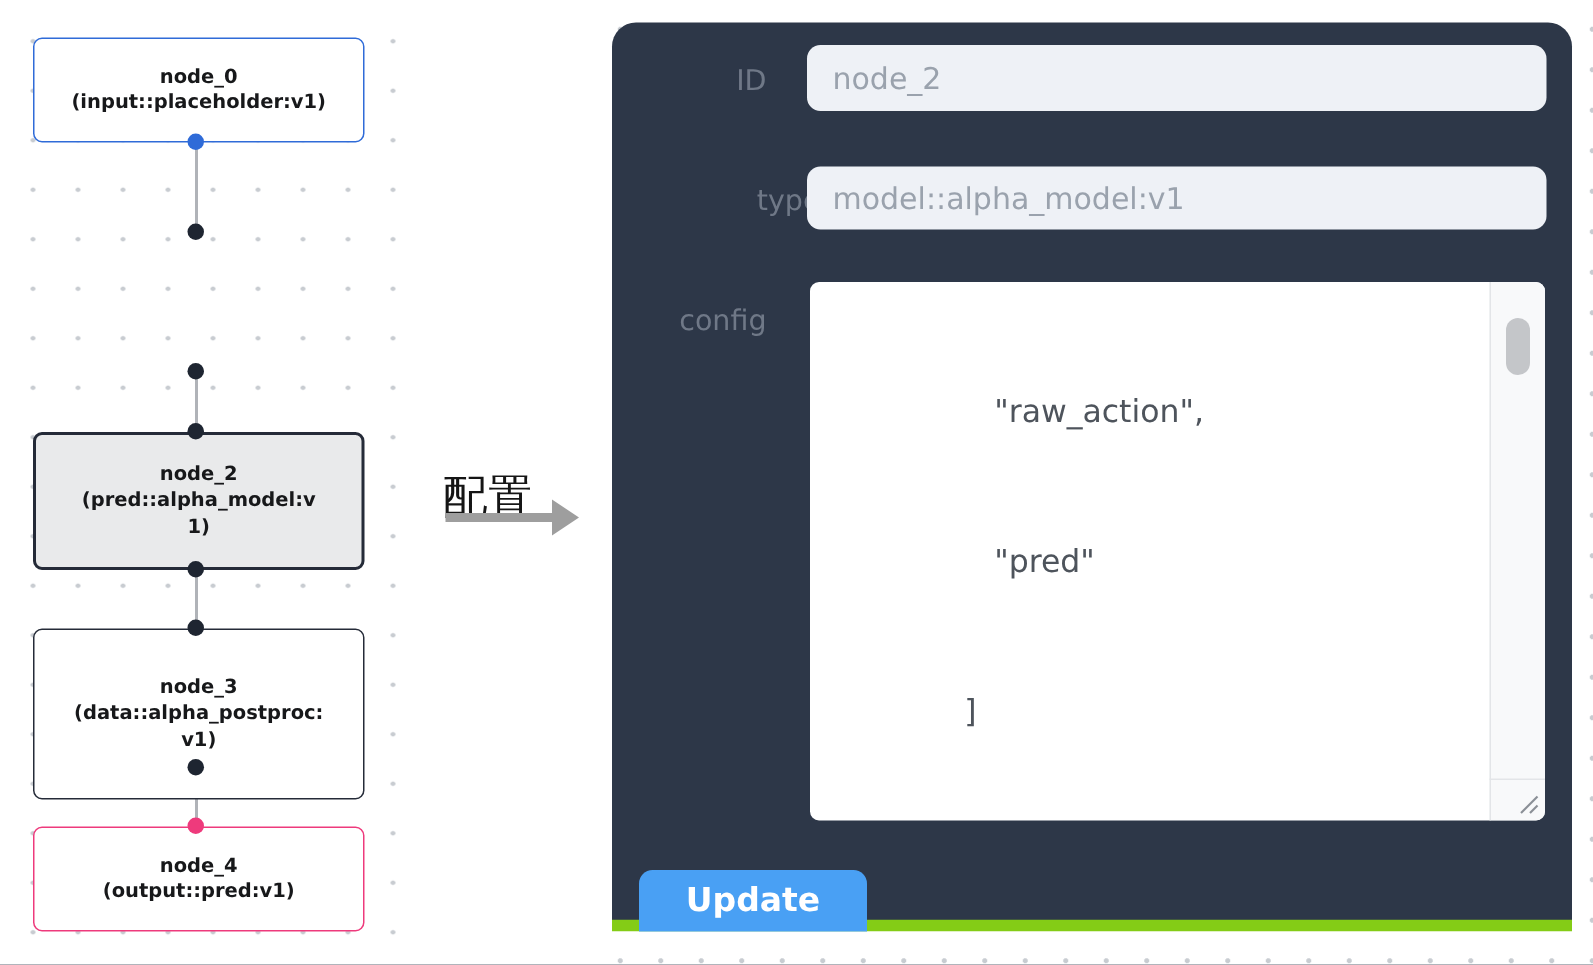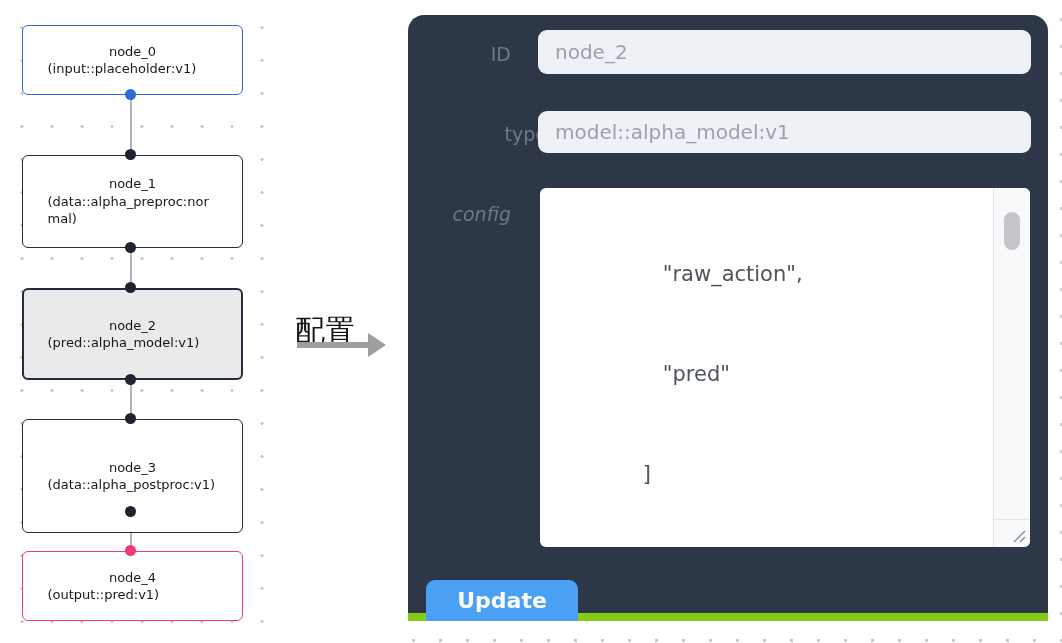--- a/index.html
+++ b/index.html
@@ -9,21 +9,21 @@
   
   .dots { position:absolute; top:0; height:643px;
           background-image:radial-gradient(circle,#c8ccd1 1.5px,transparent 1.7px); }
   .dots-left  { left:0;    width:272px; background-size:30px 33px; background-position:7px 11px; }
   .dots-right { left:392px; width:670px; background-size:27px 27px; background-position:8px 6px; }
 
   
   .node { position:absolute; left:22px; width:221px; background:#fff;
           border:1px solid #252b38; border-radius:6px;
           display:flex; flex-direction:column; align-items:center; justify-content:center;
-          text-align:left; font-size:13px; line-height:17.5px; color:#17181a; }
+          text-align:center; font-size:13px; line-height:17.5px; color:#17181a;font-weight:bold; }
   .node-type { width:170px; word-break:break-all; }
   .node-0 { top:25px;  height:70px; border-color:#2f6bd8; }
   .node-1 { top:155px; height:93px; }
   .node-2 { top:288px; height:92px; background:#e9eaeb; border-width:2px; }
   .node-3 { top:419px; height:114px; }
   .node-4 { top:551px; height:70px; border-color:#ee3a7c; }
 
   .edge { position:absolute; left:130px; width:2px; background:#b0b3b8; }
   .edge-0 { top:95px;  height:60px; }
   .edge-1 { top:248px; height:40px; }
@@ -40,21 +40,21 @@
   .arrow-head  { position:absolute; left:368px; top:333px; width:0; height:0;
                  border-left:18px solid #9e9e9e; border-top:12px solid transparent; border-bottom:12px solid transparent; }
 
   
   .panel { position:absolute; left:408px; top:15px; width:640px; height:606px;
            background:#2d3748; border-radius:16px 16px 0 0; border-bottom:8px solid #84cc16; }
   .field-label { position:absolute; left:0; width:103px; text-align:right;
                  font-size:19px; color:#6f7887; }
   .label-id     { top:28px; }
   .label-type   { top:108px;margin-left:36px; }
-  .label-config { top:188px;font-style:italic; }
+  .label-config { top:188px; }
   .text-input { position:absolute; left:130px; width:493px; border:none; outline:none;
                 background:#eef1f6; color:#9aa2ad; font-size:20px; padding:0 17px;
                 border-radius:9px; font-family:inherit; }
   .input-id   { top:15px; height:44px; }
   .input-type { top:96px; height:42px; }
 
   .config-box { position:absolute; left:132px; top:173px; width:490px; height:359px;
                 background:#fff; border-radius:6px; overflow:hidden; }
   .config-lines { padding:3px 0 0 16px; font-size:21px; line-height:33.4px;
                   color:#4e545c; white-space:pre; }
@@ -79,24 +79,20 @@
   <div class="dots dots-right"></div>
 
   <div class="edge edge-0"></div>
   <div class="edge edge-1"></div>
   <div class="edge edge-2"></div>
   <div class="edge edge-3"></div>
 
   <div class="node node-0">
     <div>node_0</div>
     <div class="node-type">(input::placeholder:v1)</div>
-  </div>
-  <div class="node node-1">
-    <div>node_1</div>
-    <div class="node-type">(data::alpha_preproc:normal)</div>
   </div>
   <div class="node node-2">
     <div>node_2</div>
     <div class="node-type">(pred::alpha_model:v1)</div>
   </div>
   <div class="node node-3">
     <div>node_3</div>
     <div class="node-type">(data::alpha_postproc:v1)</div>
   </div>
   <div class="node node-4">

